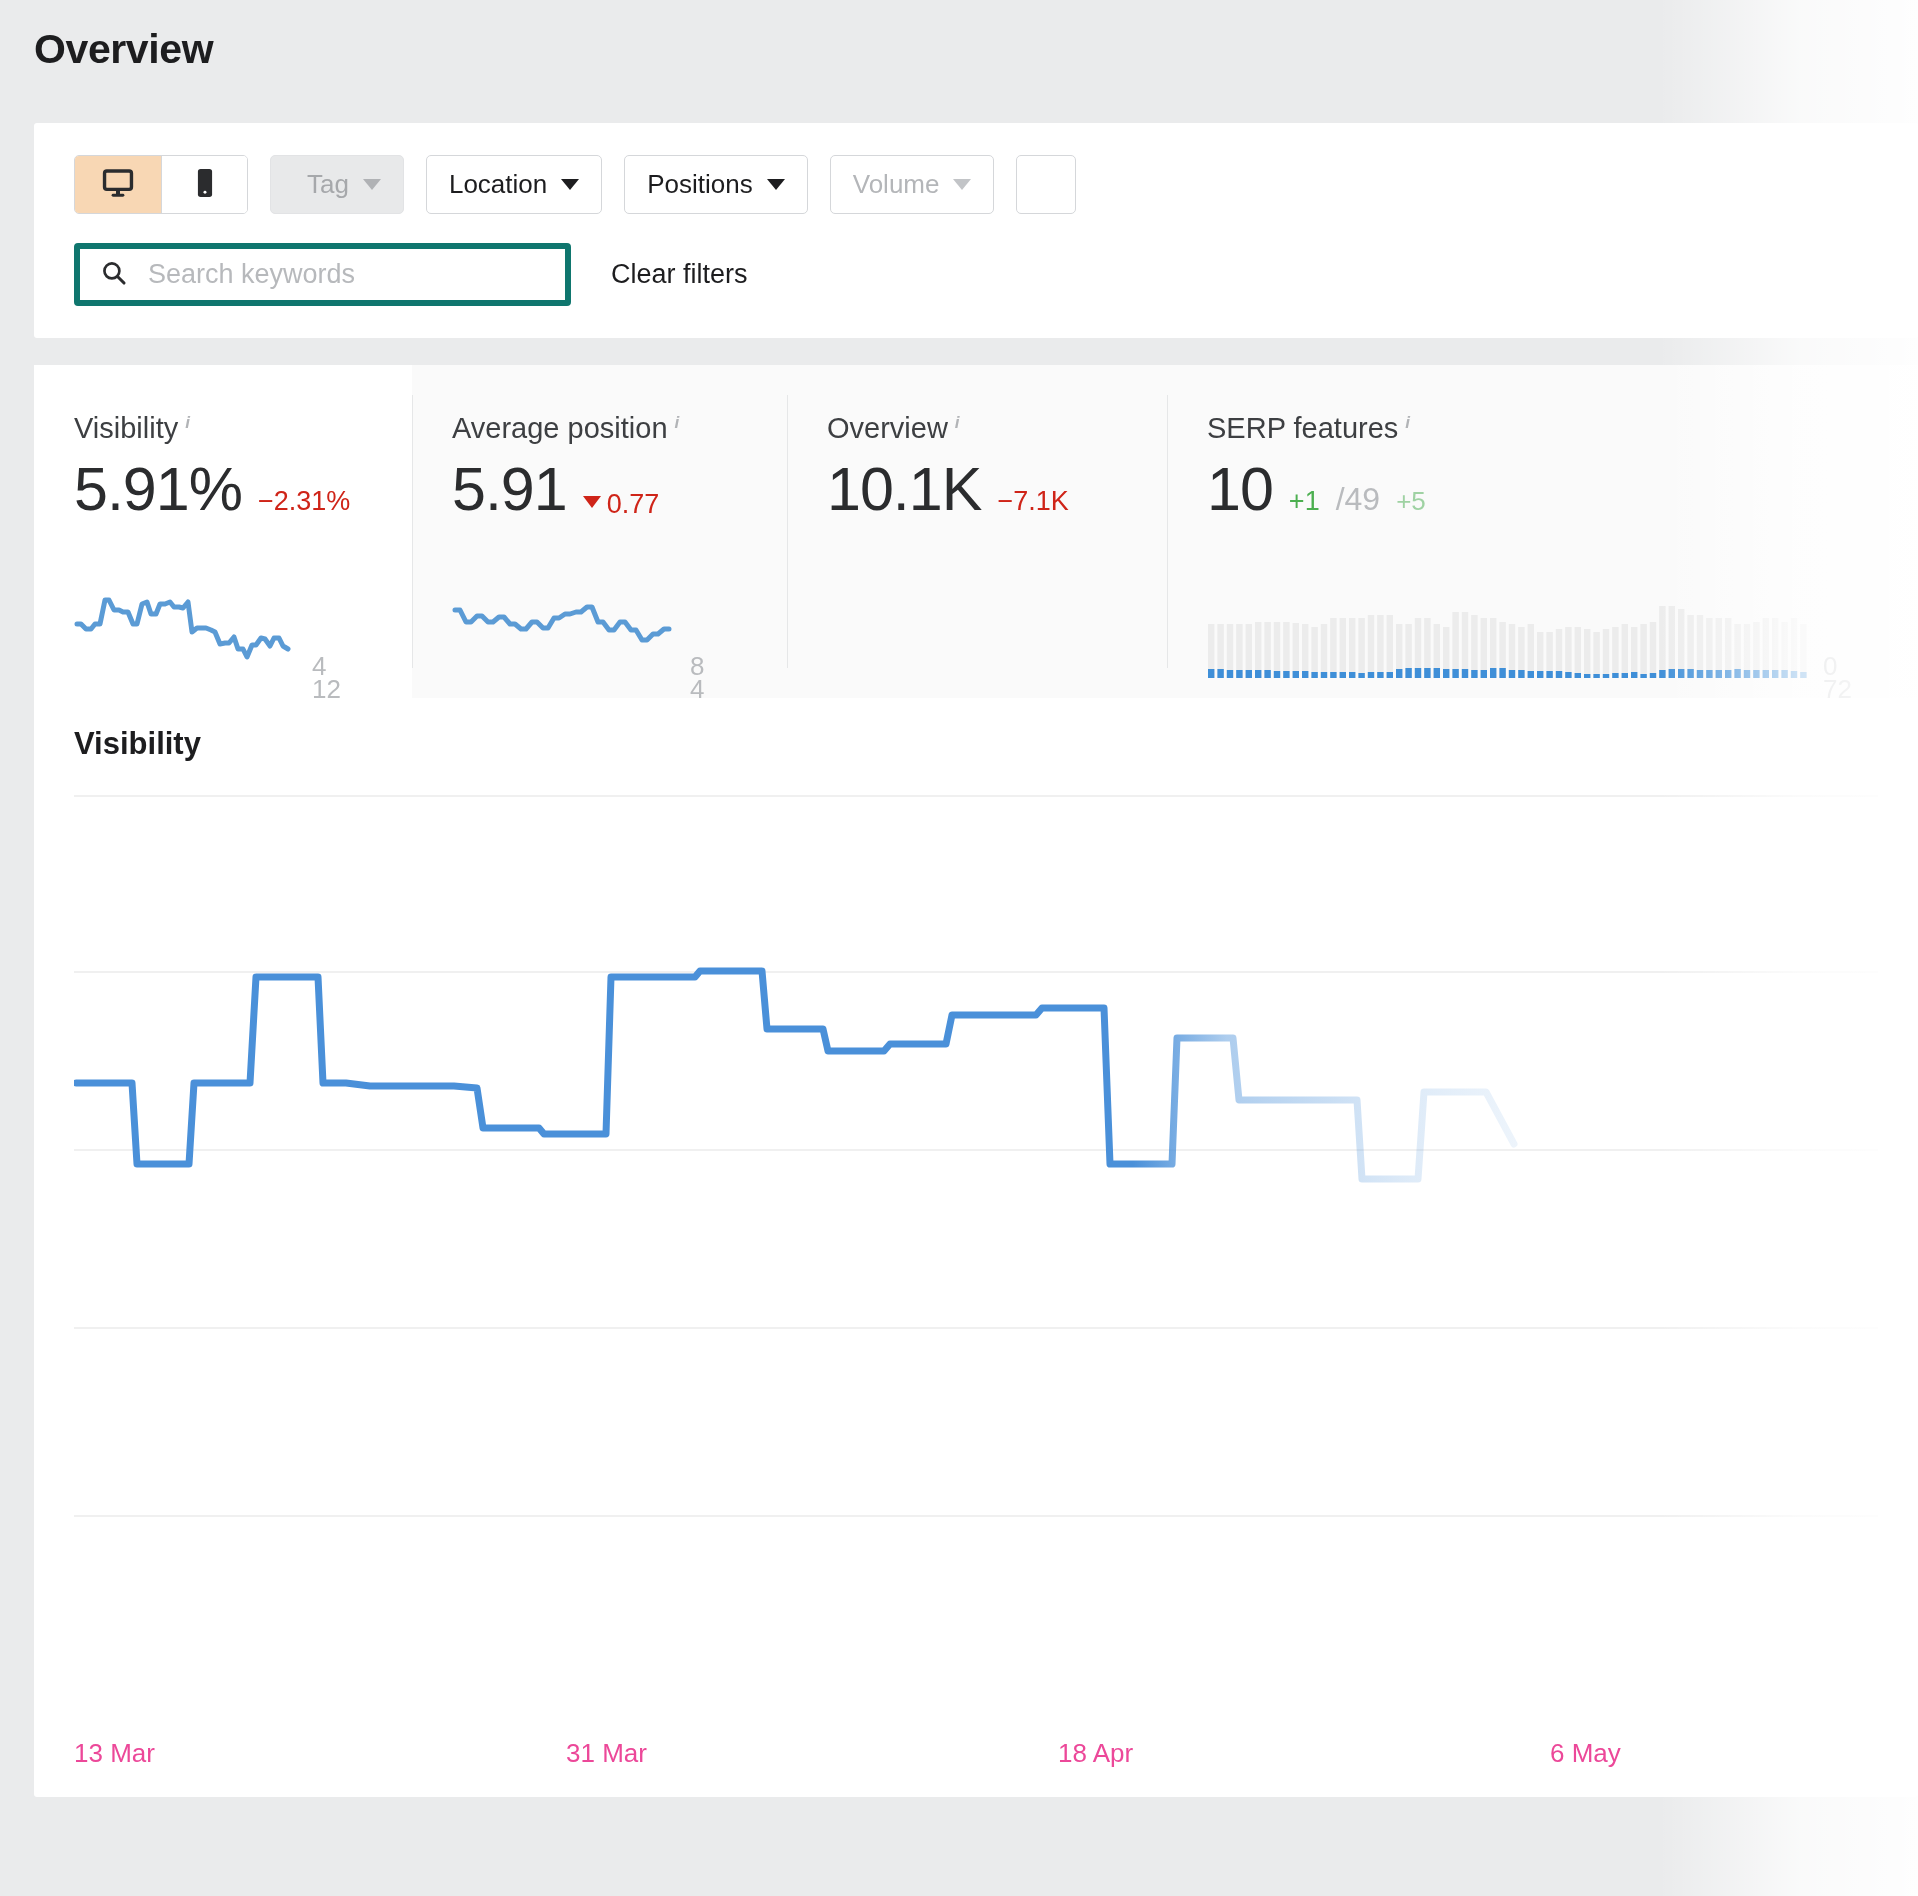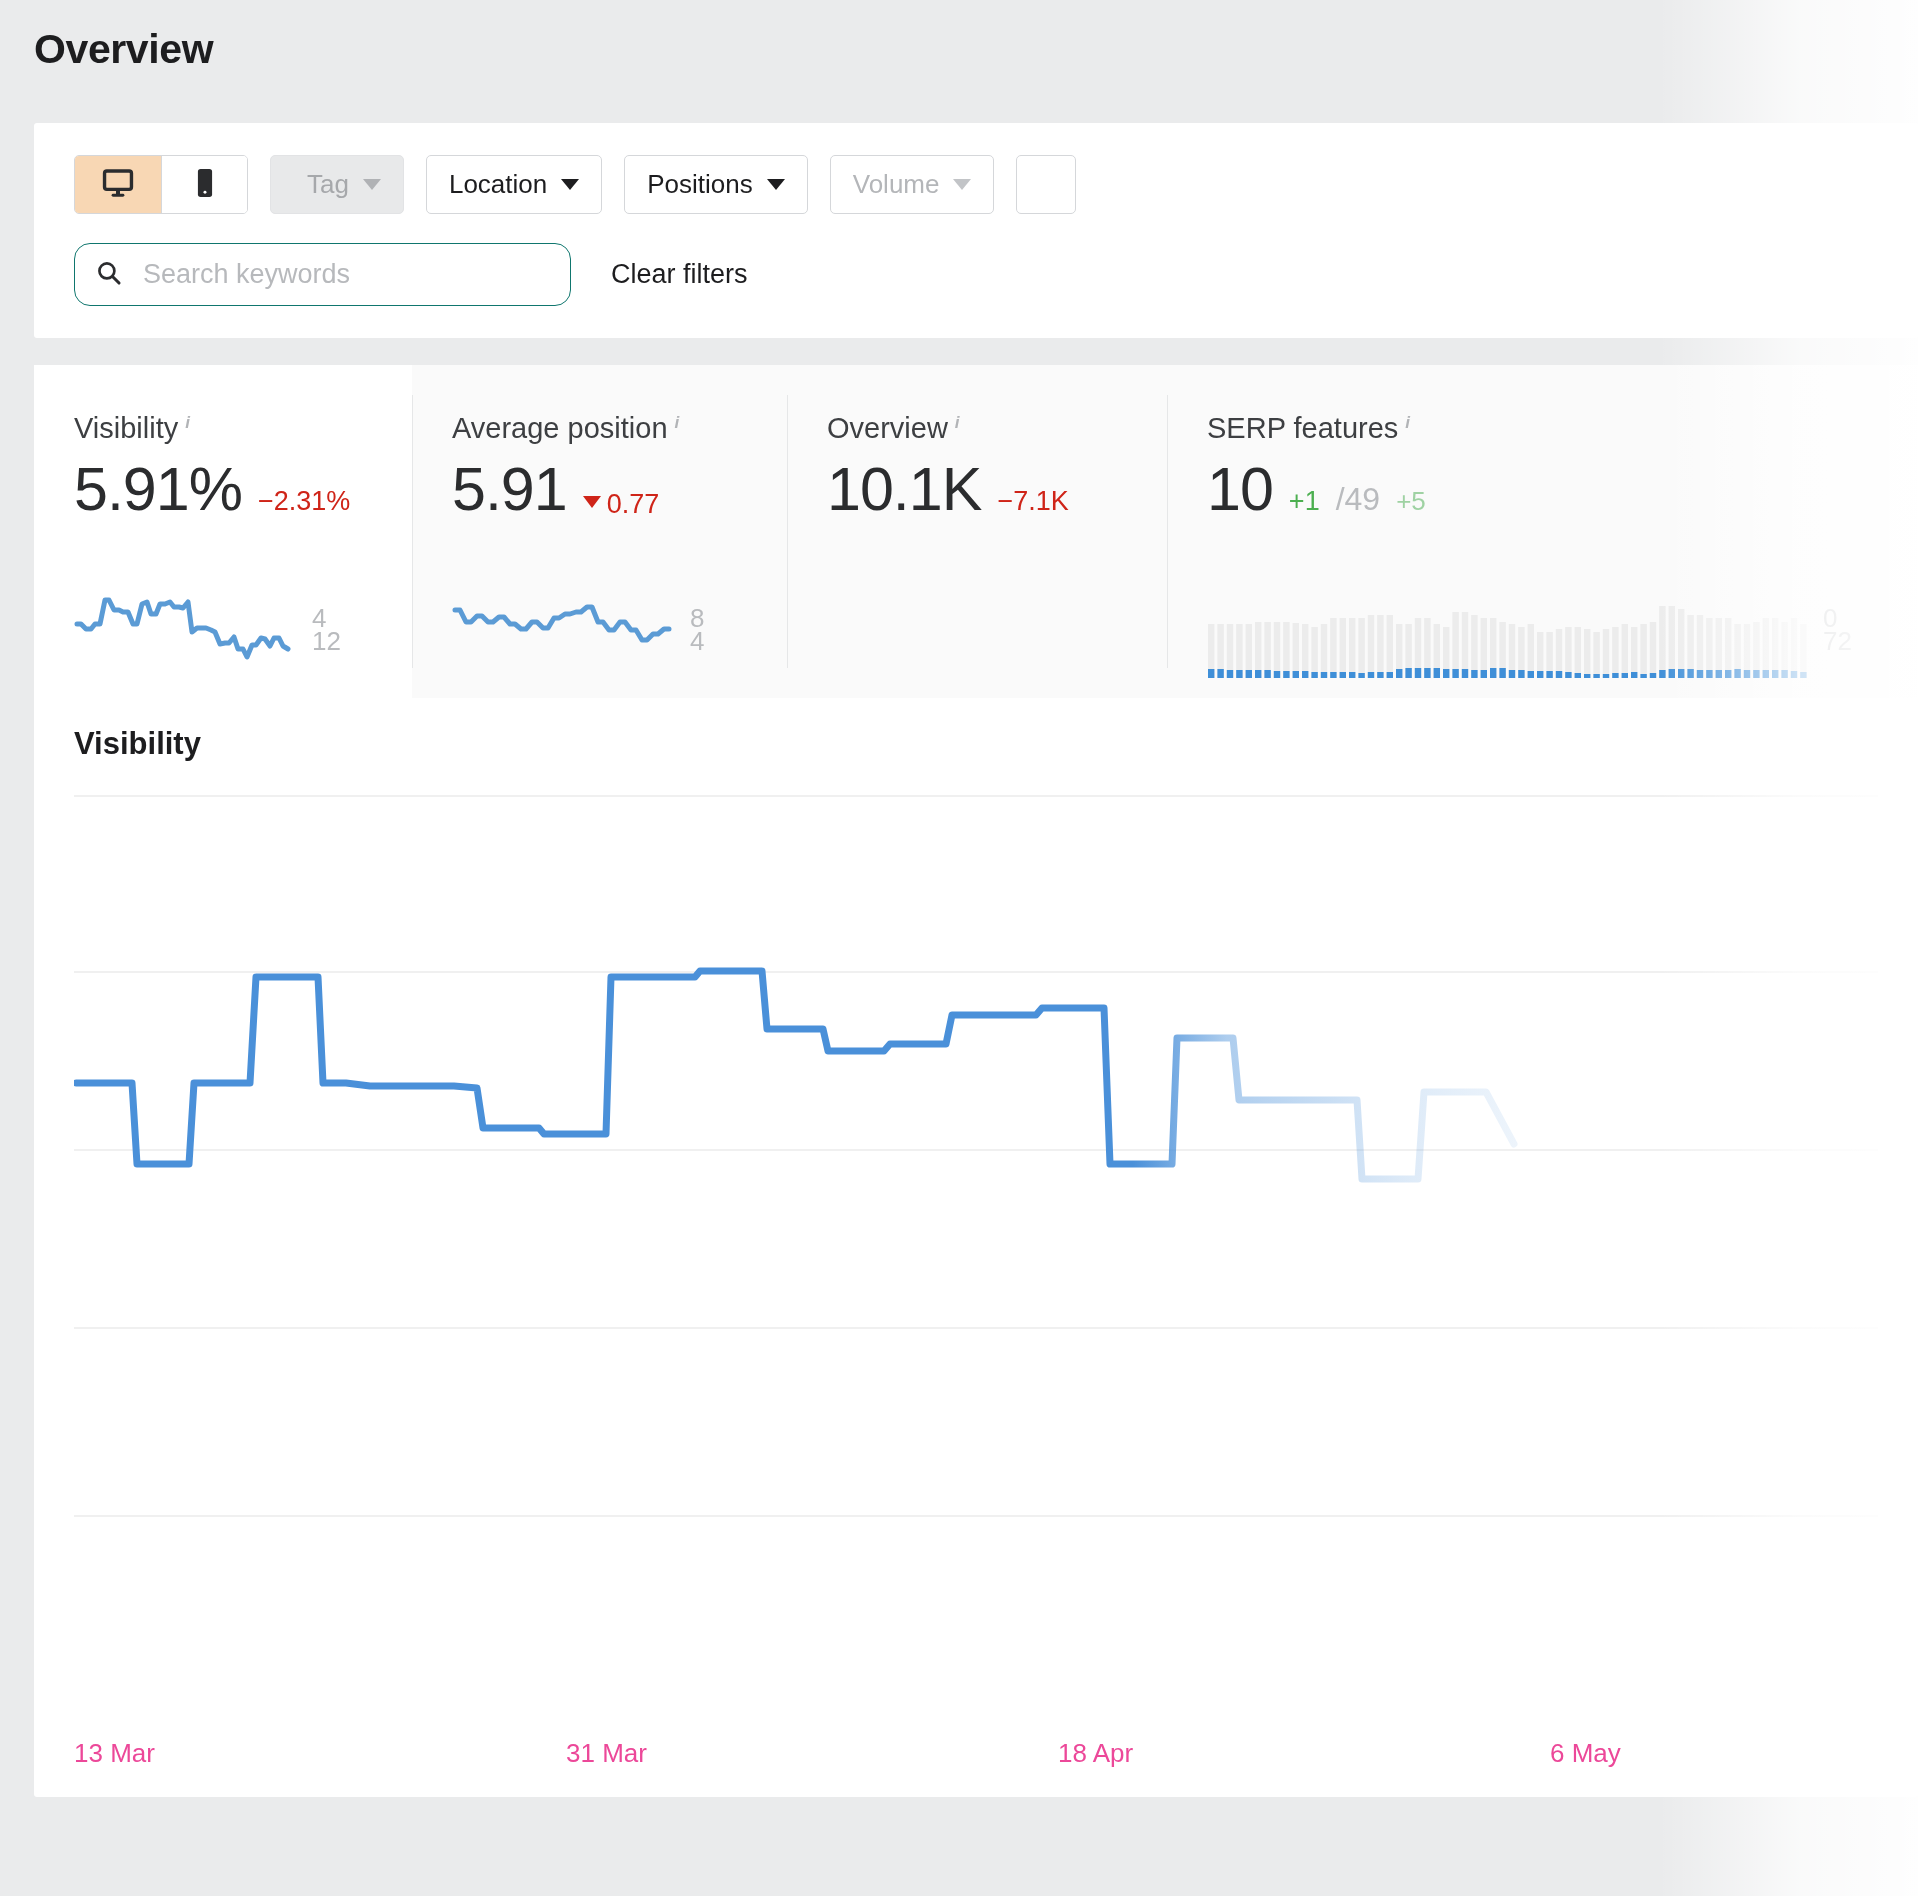--- a/index.html
+++ b/index.html
@@ -65,21 +65,21 @@
   }
   .pill.disabled .caret { border-top-color: #b0b2b5; }
   .pill.muted .caret { border-top-color: #c2c4c7; }
 
   .filter-row2 {
     position: absolute; left: 40px; top: 120px;
     display: flex; align-items: center; gap: 40px;
   }
   .search-box {
     width: 497px; height: 63px;
-    border: 1px solid #0f766e; border-radius: 16px; background: #fff;
+    border: 6px solid #0f766e; border-radius: 4px; background: #fff;
     display: flex; align-items: center; padding: 0 20px; gap: 18px;
   }
   .search-input {
     border: none; outline: none; background: transparent;
     font-size: 27px; color: #1d1d1f; width: 100%;
     font-family: "Liberation Sans", sans-serif;
   }
   .search-input::placeholder { color: #b7b9bc; }
   .clear-filters { font-size: 27px; color: #1d1d1f; cursor: pointer; }
 
@@ -125,21 +125,21 @@
     width: 0; height: 0; border-left: 9px solid transparent;
     border-right: 9px solid transparent; border-top: 12px solid #cf2418;
     position: relative; top: -2px;
   }
   .m-delta.pos { color: #4caf50; }
   .m-sub { font-size: 32px; color: #b9bbbe; }
   .m-sub2 { font-size: 26px; color: #9fd2a3; }
 
   .spark-wrap {
     position: absolute; left: 40px; bottom: 20px;
-    display: flex; align-items: center; gap: 16px;
+    display: flex; align-items: flex-end; gap: 16px;
   }
   .spark { position: relative; }
   .spark svg { display: block; }
   .spark-axis {
     position: relative; width: 72px; font-size: 26px; color: #b9bbbe;
   }
   .spark-axis .top { position: absolute; top: -4px; left: 0; }
   .spark-axis .bot { position: absolute; bottom: -4px; left: 0; }
 
   

